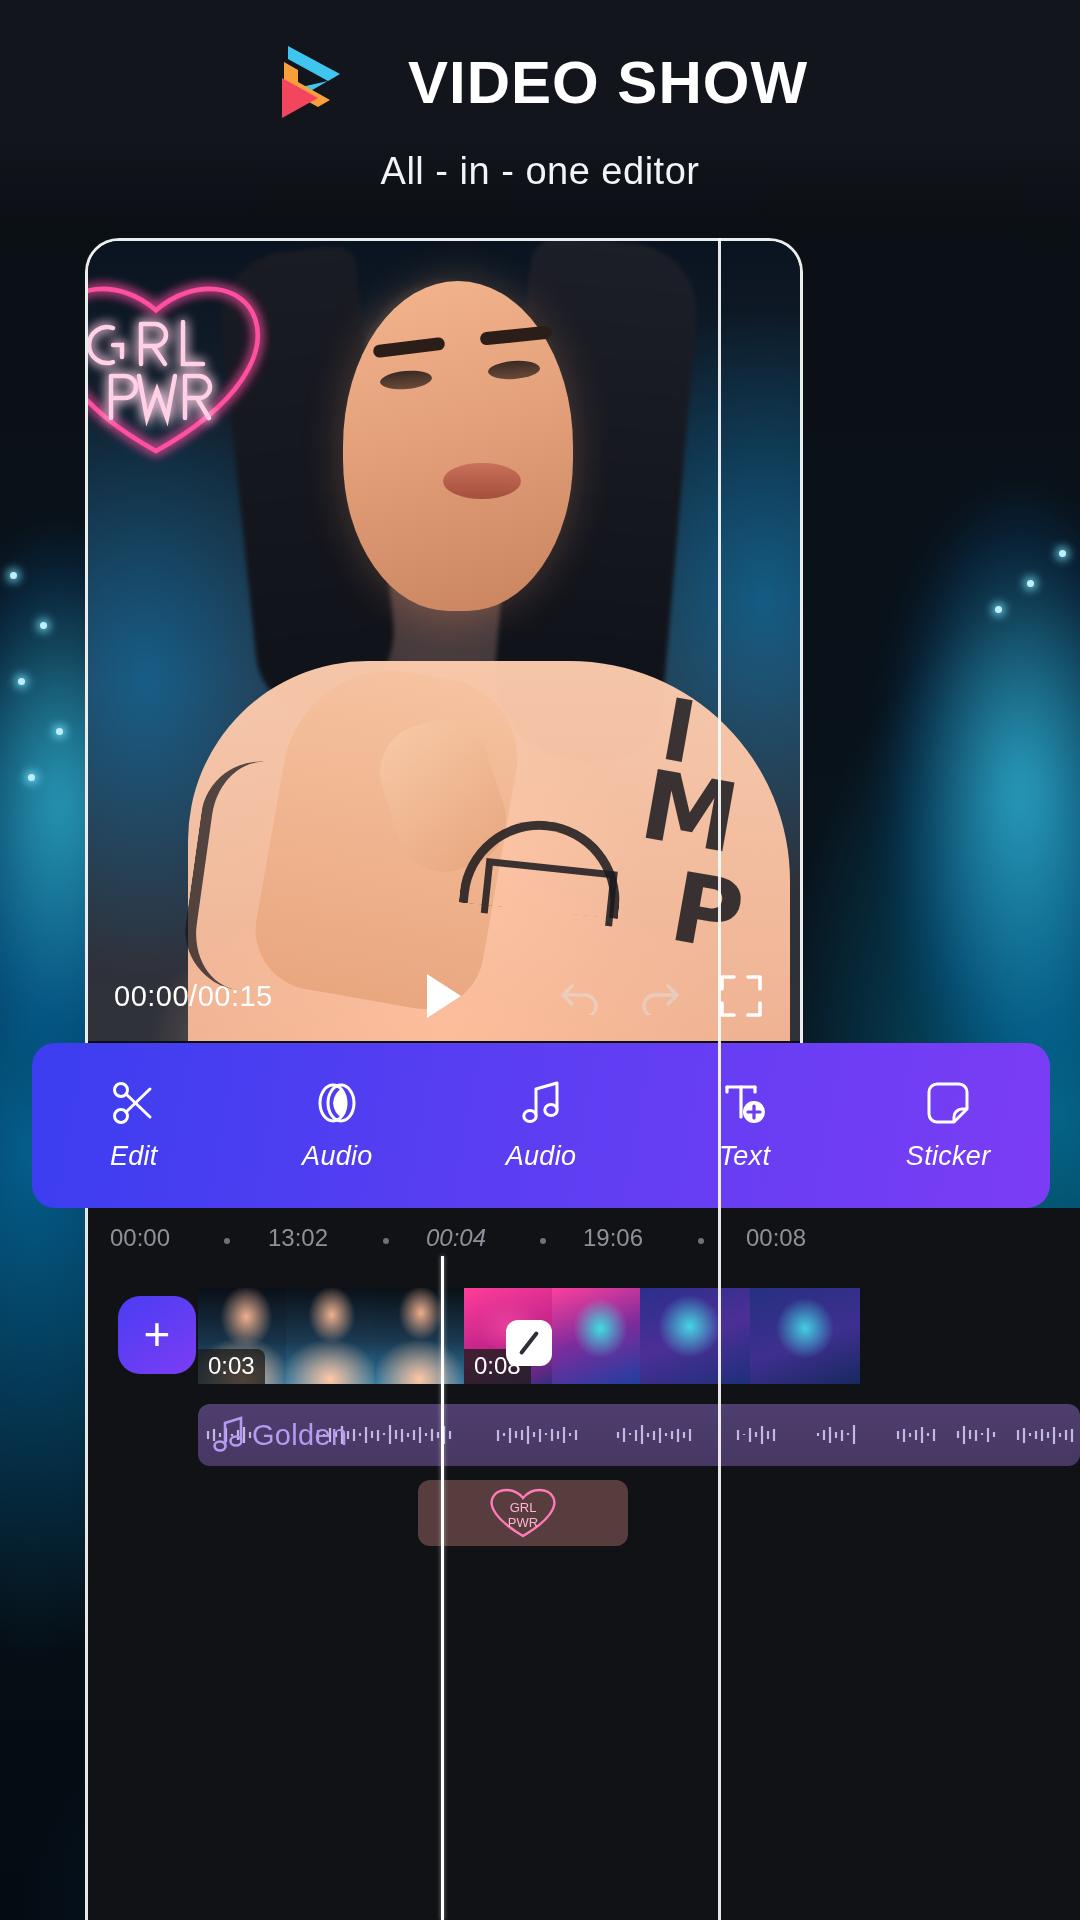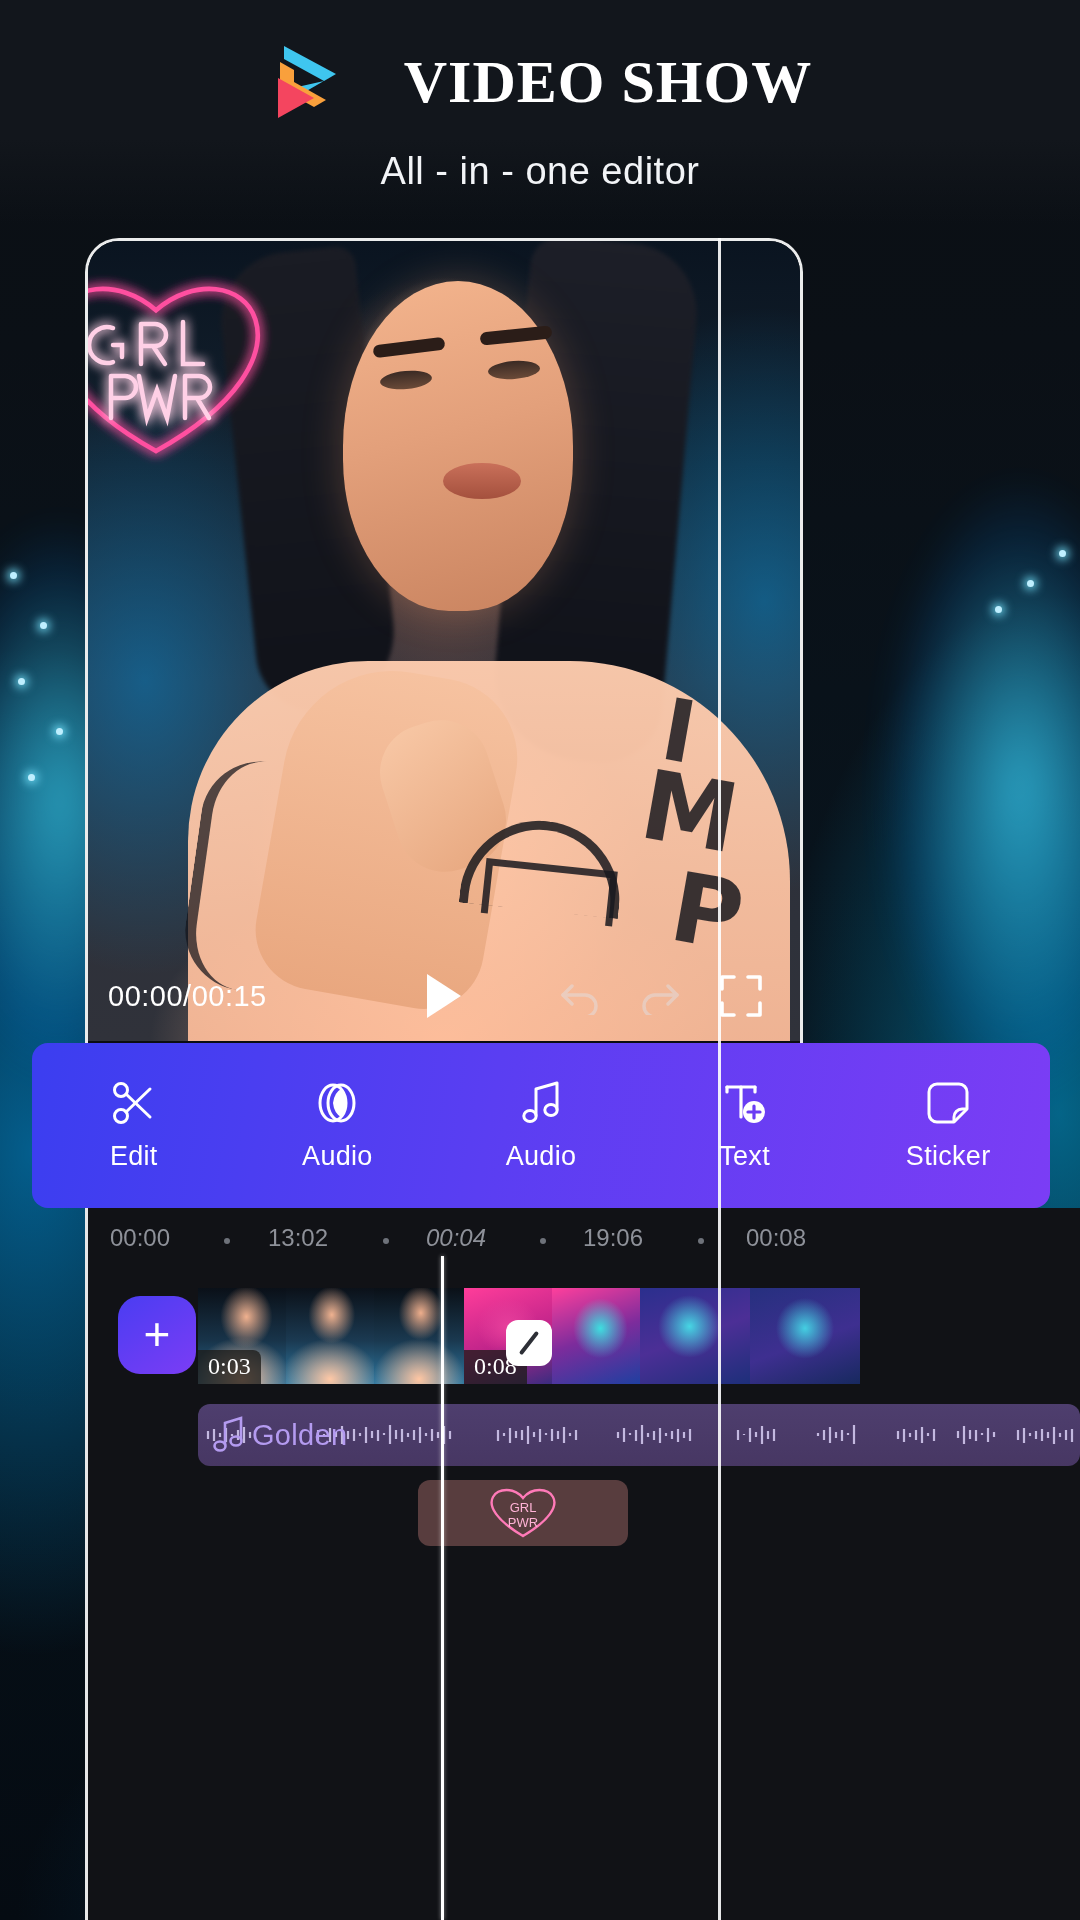--- a/index.html
+++ b/index.html
@@ -33,21 +33,21 @@
   .bk-dots i{ position:absolute; width:7px; height:7px; border-radius:50%;
     background:#bfefff; box-shadow:0 0 10px 3px rgba(120,230,255,.9); }
 
   
   .header{ position:absolute; top:0; left:0; right:0; height:224px; z-index:10;
     background:linear-gradient(180deg,#12161c 0%, #12161c 62%, rgba(18,22,28,0) 100%); }
   .title-row{ position:absolute; top:42px; left:0; right:0;
     display:flex; align-items:center; justify-content:center; gap:24px; }
   .logo-mark{ width:76px; height:80px; position:relative; }
   .app-title{ font-size:60px; font-weight:bold; letter-spacing:1px; color:#fff;
-    font-family:Liberation Serif, serif;margin-left:36px; }
+    font-family:Liberation Sans, sans-serif;margin-left:36px; }
   .subtitle{ position:absolute; top:150px; left:0; right:0; text-align:center;
     font-size:38px; color:#f2f4f7; font-weight:400; letter-spacing:.5px; }
 
   
   .phone{
     position:absolute; left:85px; top:238px; width:718px; height:1682px;
     border:3px solid rgba(255,255,255,.92);
     border-top-left-radius:34px; border-top-right-radius:34px;
     overflow:hidden; z-index:5;
     background:#0a0d12;
@@ -107,54 +107,54 @@
   .tattoo{ position:absolute; left:105px; top:520px; width:120px; height:230px;
     border-left:11px solid rgba(20,20,26,.8); border-radius:60px 0 0 60px;
     transform:rotate(8deg); opacity:.9; }
 
   
   .grl-sticker{ position:absolute; left:-55px; top:15px; width:280px; height:260px; z-index:6; }
 
   
   .controls{ position:absolute; left:0; right:0; top:710px; height:90px;
     display:flex; align-items:center; z-index:7; }
-  .time-label{ position:absolute; left:20px; font-size:29px; color:#fff; letter-spacing:.5px; }
+  .time-label{ position:absolute; left:26px; font-size:29px; color:#fff; letter-spacing:.5px; }
   .play-btn{ position:absolute; left:50%; transform:translateX(-50%);
     width:0; height:0; border-left:34px solid #fff;
     border-top:22px solid transparent; border-bottom:22px solid transparent; }
   .undo-btn{ position:absolute; left:470px; width:46px; height:38px; opacity:.45; }
   .redo-btn{ position:absolute; left:548px; width:46px; height:38px; opacity:.45; }
   .fullscreen-btn{ position:absolute; right:36px; width:46px; height:46px; }
 
   
   .toolbar{
     position:absolute; left:32px; top:1043px; width:1018px; height:165px;
-    border-radius:16px; z-index:30;
+    border-radius:23px; z-index:30;
     background:linear-gradient(100deg,#3b3ef0 0%, #5a3ef2 45%, #7b3df5 100%);
-    display:flex; align-items:center;
+    display:flex; align-items:center;font-style:italic;
   }
   .tool{ flex:1; display:flex; flex-direction:column; align-items:center; gap:14px; }
   .tool .ticon{ width:48px; height:48px; display:block; }
   .tool .tlabel{ font-size:27px; color:#fff; letter-spacing:.3px; }
 
   
   .timeline{ position:absolute; left:85px; right:0; top:1208px; bottom:0; z-index:20;
     background:#111216; border-left:3px solid rgba(255,255,255,.9); }
   .ruler{ position:absolute; left:0; right:0; top:0; height:66px; }
   .ruler .rtick{ position:absolute; top:16px; font-size:24px; color:#8e9199; }
   .ruler .rdot{ position:absolute; top:30px; width:6px; height:6px; border-radius:50%; background:#6e727a; }
 
   .add-btn{ position:absolute; left:30px; top:88px; width:78px; height:78px; border-radius:22px;
     background:linear-gradient(145deg,#4a3df2,#7b3df5);
     display:flex; align-items:center; justify-content:center; }
   .add-btn span{ font-size:46px; color:#fff; line-height:0; margin-top:-3px; font-weight:300;}
 
   .clips{ position:absolute; left:110px; right:0; top:80px; height:96px;
     display:flex; overflow:hidden; }
-  .clip{ position:relative; height:96px; flex:0 0 auto; overflow:hidden;font-family:Liberation Serif, serif; }
+  .clip{ position:relative; height:96px; flex:0 0 auto; overflow:hidden; }
   .clip.a{ width:88px; background:
       radial-gradient(ellipse 40px 48px at 55% 30%, #f0b18f, transparent 65%),
       radial-gradient(ellipse 70px 60px at 50% 95%, #ffc7a4, transparent 70%),
       linear-gradient(180deg,#0a1018,#18344a 55%,#2b6c93); }
   .clip.b{ width:88px; background:
       radial-gradient(ellipse 36px 44px at 52% 28%, #f0b290, transparent 65%),
       radial-gradient(ellipse 70px 58px at 50% 95%, #ffc8a6, transparent 70%),
       linear-gradient(180deg,#0b1119,#1b3a52 55%,#2f7aa3); }
   .clip.c{ width:90px; background:
       radial-gradient(ellipse 34px 42px at 52% 26%, #eeae8c, transparent 65%),

